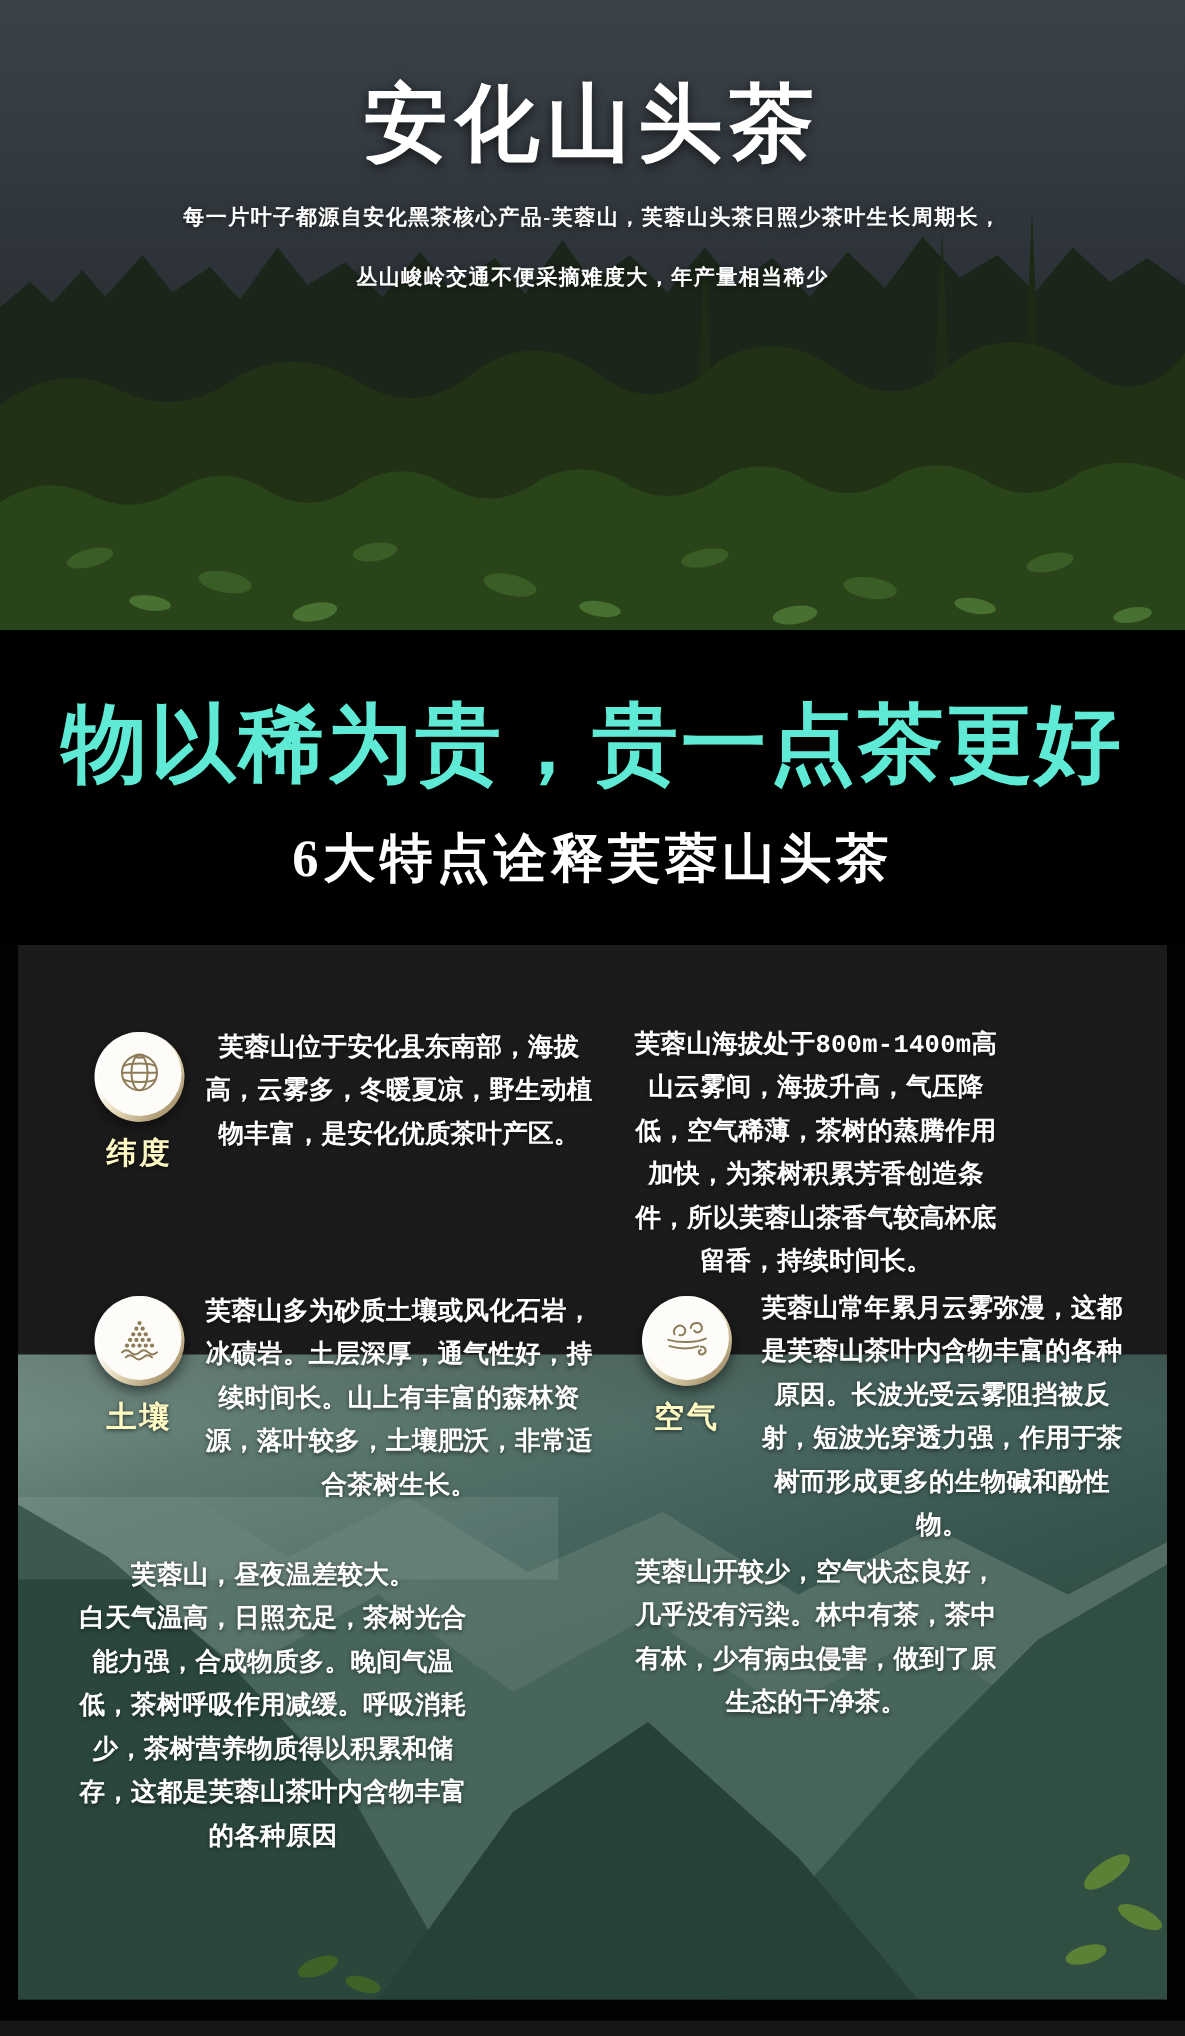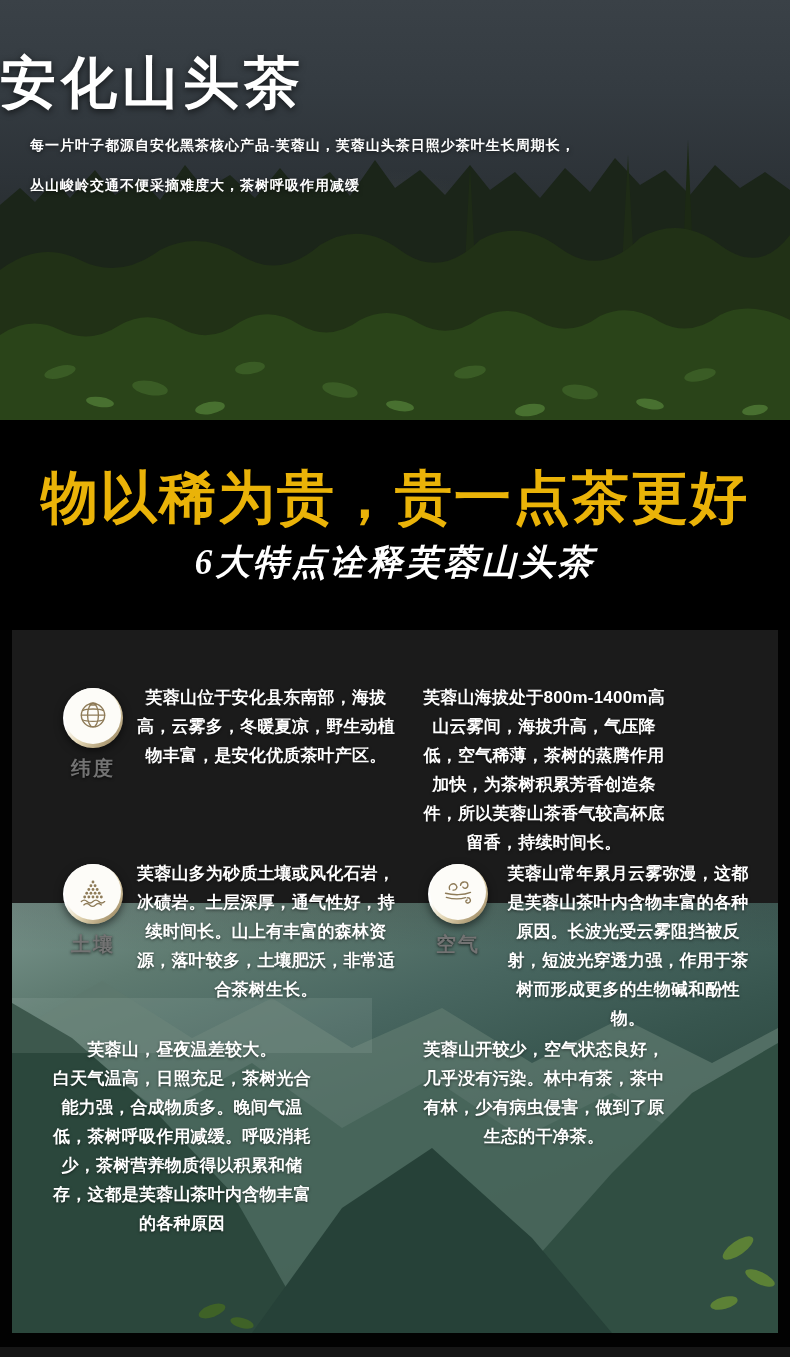--- a/index.html
+++ b/index.html
@@ -6,50 +6,50 @@
   body{
     width:790px;height:1357px;background:#020202;overflow:hidden;
     font-family:"Liberation Sans",sans-serif;
   }
   
   .hero{position:relative;width:790px;height:420px;overflow:hidden;
     background:linear-gradient(180deg,#3a4147 0%,#343b41 22%,#2d3338 42%,#272d2e 58%,#212921 72%,#1b2513 100%);}
   .hero-glow{position:absolute;left:28%;top:40%;width:320px;height:220px;
     background:radial-gradient(ellipse at center,rgba(150,160,125,.20),rgba(0,0,0,0) 70%);}
   .hero-trees{position:absolute;left:0;bottom:0;width:790px;height:310px;display:block;}
-  .hero-content{position:relative;z-index:2;color:#ffffff;}
+  .hero-content{position:relative;z-index:2;text-align:center;color:#ffffff;}
   .hero-title{margin:52px 0 0;font-family:"Liberation Serif",serif;font-weight:bold;
     font-size:56px;line-height:62px;letter-spacing:5px;text-shadow:0 2px 7px rgba(0,0,0,.65);}
   .hero-sub{margin:12px 30px 0;font-family:"Liberation Serif",serif;font-weight:bold;
     font-size:14px;line-height:40px;letter-spacing:1px;text-shadow:0 1px 4px rgba(0,0,0,.6);}
   
   .band{width:790px;height:210px;background:#000;text-align:center;overflow:hidden;}
-  .gold-headline{padding-top:44px;font-family:Liberation Sans, sans-serif;font-weight:bold;
-    font-size:57px;line-height:66px;letter-spacing:2px;color:#eab308;}
-  .sub-headline{margin-top:12px;font-family:"Liberation Serif",serif;font-weight:bold;
-    font-size:35px;line-height:42px;letter-spacing:3px;color:#ffffff;font-style:italic;}
+  .gold-headline{padding-top:44px;font-family:Liberation Serif, serif;font-weight:bold;
+    font-size:57px;line-height:66px;letter-spacing:2px;color:#5eead4;}
+  .sub-headline{margin-top:22px;font-family:"Liberation Serif",serif;font-weight:bold;
+    font-size:35px;line-height:42px;letter-spacing:3px;color:#ffffff;}
   
   .panel{position:relative;margin:0 12px;width:766px;height:703px;background:#1b1b1b;overflow:hidden;}
   .panel-photo{position:absolute;left:0;right:0;bottom:0;height:430px;
     background:linear-gradient(160deg,#7a958d 0%,#5e7a70 16%,#486660 34%,#37554e 52%,#2a463d 72%,#203730 90%,#1b2f28 100%);}
   .panel-photo svg{position:absolute;left:0;top:0;display:block;}
   .photo-fade{position:absolute;left:0;right:0;top:0;height:320px;
     background:linear-gradient(180deg,#1b1b1b 0%,rgba(27,27,27,.9) 22%,rgba(27,27,27,.5) 55%,rgba(27,27,27,0) 100%);}
   .feature{position:absolute;display:flex;gap:4px;z-index:3;}
   .f-icon{width:80px;flex:none;text-align:center;}
   .ring{width:60px;height:60px;margin:0 auto;border-radius:50%;
     background:linear-gradient(135deg,#ffffff 34%,#e3d6b4 58%,#89734a 100%);
     box-shadow:0 3px 9px rgba(0,0,0,.55);}
   .circ{width:56px;height:56px;margin:2px;border-radius:50%;background:#fdfcf8;
     display:flex;align-items:center;justify-content:center;}
-  .f-label{margin-top:7px;font-size:20px;font-weight:bold;color:#737373;letter-spacing:2px;
+  .f-label{margin-top:7px;font-size:20px;font-weight:bold;color:#fef9c3;letter-spacing:2px;
     text-shadow:0 1px 3px rgba(0,0,0,.7);}
   .f-text{width:258px;margin-top:-3px;font-size:17px;line-height:29px;font-weight:bold;
     letter-spacing:.2px;color:#fff;white-space:pre-line;text-shadow:0 1px 3px rgba(0,0,0,.55);text-align:center;}
-  .col2 .f-text{width:252px;}
+  .col2 .f-text{width:252px;font-family:Liberation Mono, monospace;}
   #f0{left:41px;top:56px;} #f1{left:406px;top:56px;}
   #f2{left:41px;top:232px;} #f3{left:406px;top:232px;}
   #f4{left:41px;top:408px;} #f5{left:406px;top:408px;}
   
   .footer{width:790px;height:24px;background:#000;}
   .footer-strip{height:10px;margin-top:14px;background:#161616;}
   .icon-svg{stroke:#8e7b58;fill:none;stroke-width:1.6;stroke-linecap:round;stroke-linejoin:round;}
 </style>
 </head>
 <body>
@@ -77,21 +77,21 @@
       <ellipse cx="210" cy="298" rx="15" ry="6" transform="rotate(-10 210 298)"></ellipse>
       <ellipse cx="400" cy="296" rx="14" ry="5" transform="rotate(9 400 296)"></ellipse>
       <ellipse cx="530" cy="300" rx="15" ry="6" transform="rotate(-8 530 300)"></ellipse>
       <ellipse cx="650" cy="294" rx="14" ry="5" transform="rotate(10 650 294)"></ellipse>
       <ellipse cx="755" cy="300" rx="13" ry="5" transform="rotate(-9 755 300)"></ellipse>
     </g>
   </svg>
   <div class="hero-content">
     <h1 class="hero-title">安化山头茶</h1>
     <p class="hero-sub"><span>每一片叶子都源自安化黑茶核心产品-芙蓉山，芙蓉山头茶日照少茶叶生长周期长，</span><br>
-    <span>丛山峻岭交通不便采摘难度大，茶树呼吸作用减缓</span></p>
+    <span>丛山峻岭交通不便采摘难度大，年产量相当稀少</span></p>
   </div>
 </div>
 
 <div class="band">
   <div class="gold-headline">物以稀为贵，贵一点茶更好</div>
   <div class="sub-headline">6大特点诠释芙蓉山头茶</div>
 </div>
 
 <div class="panel">
   <div class="panel-photo">

